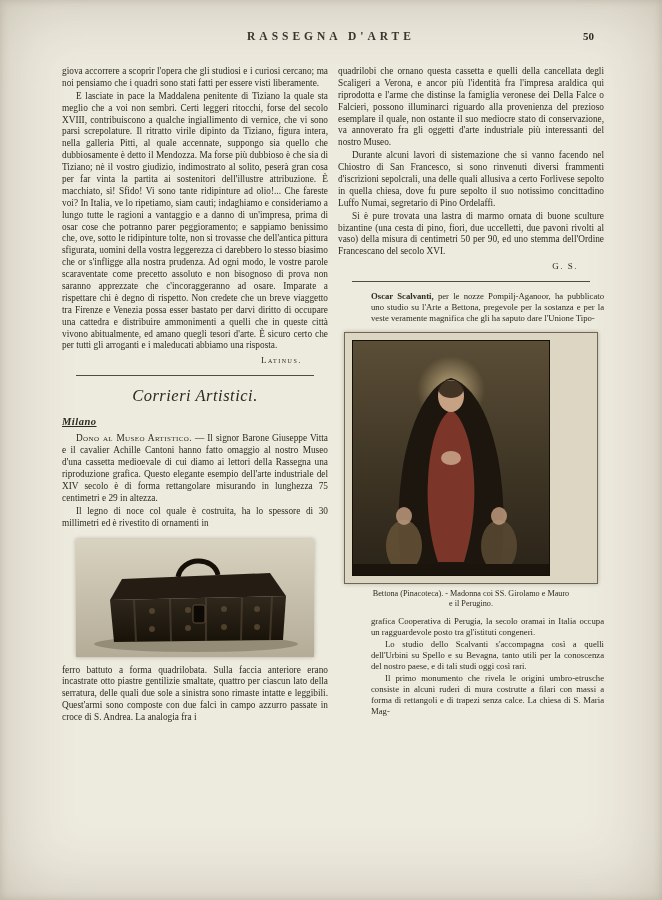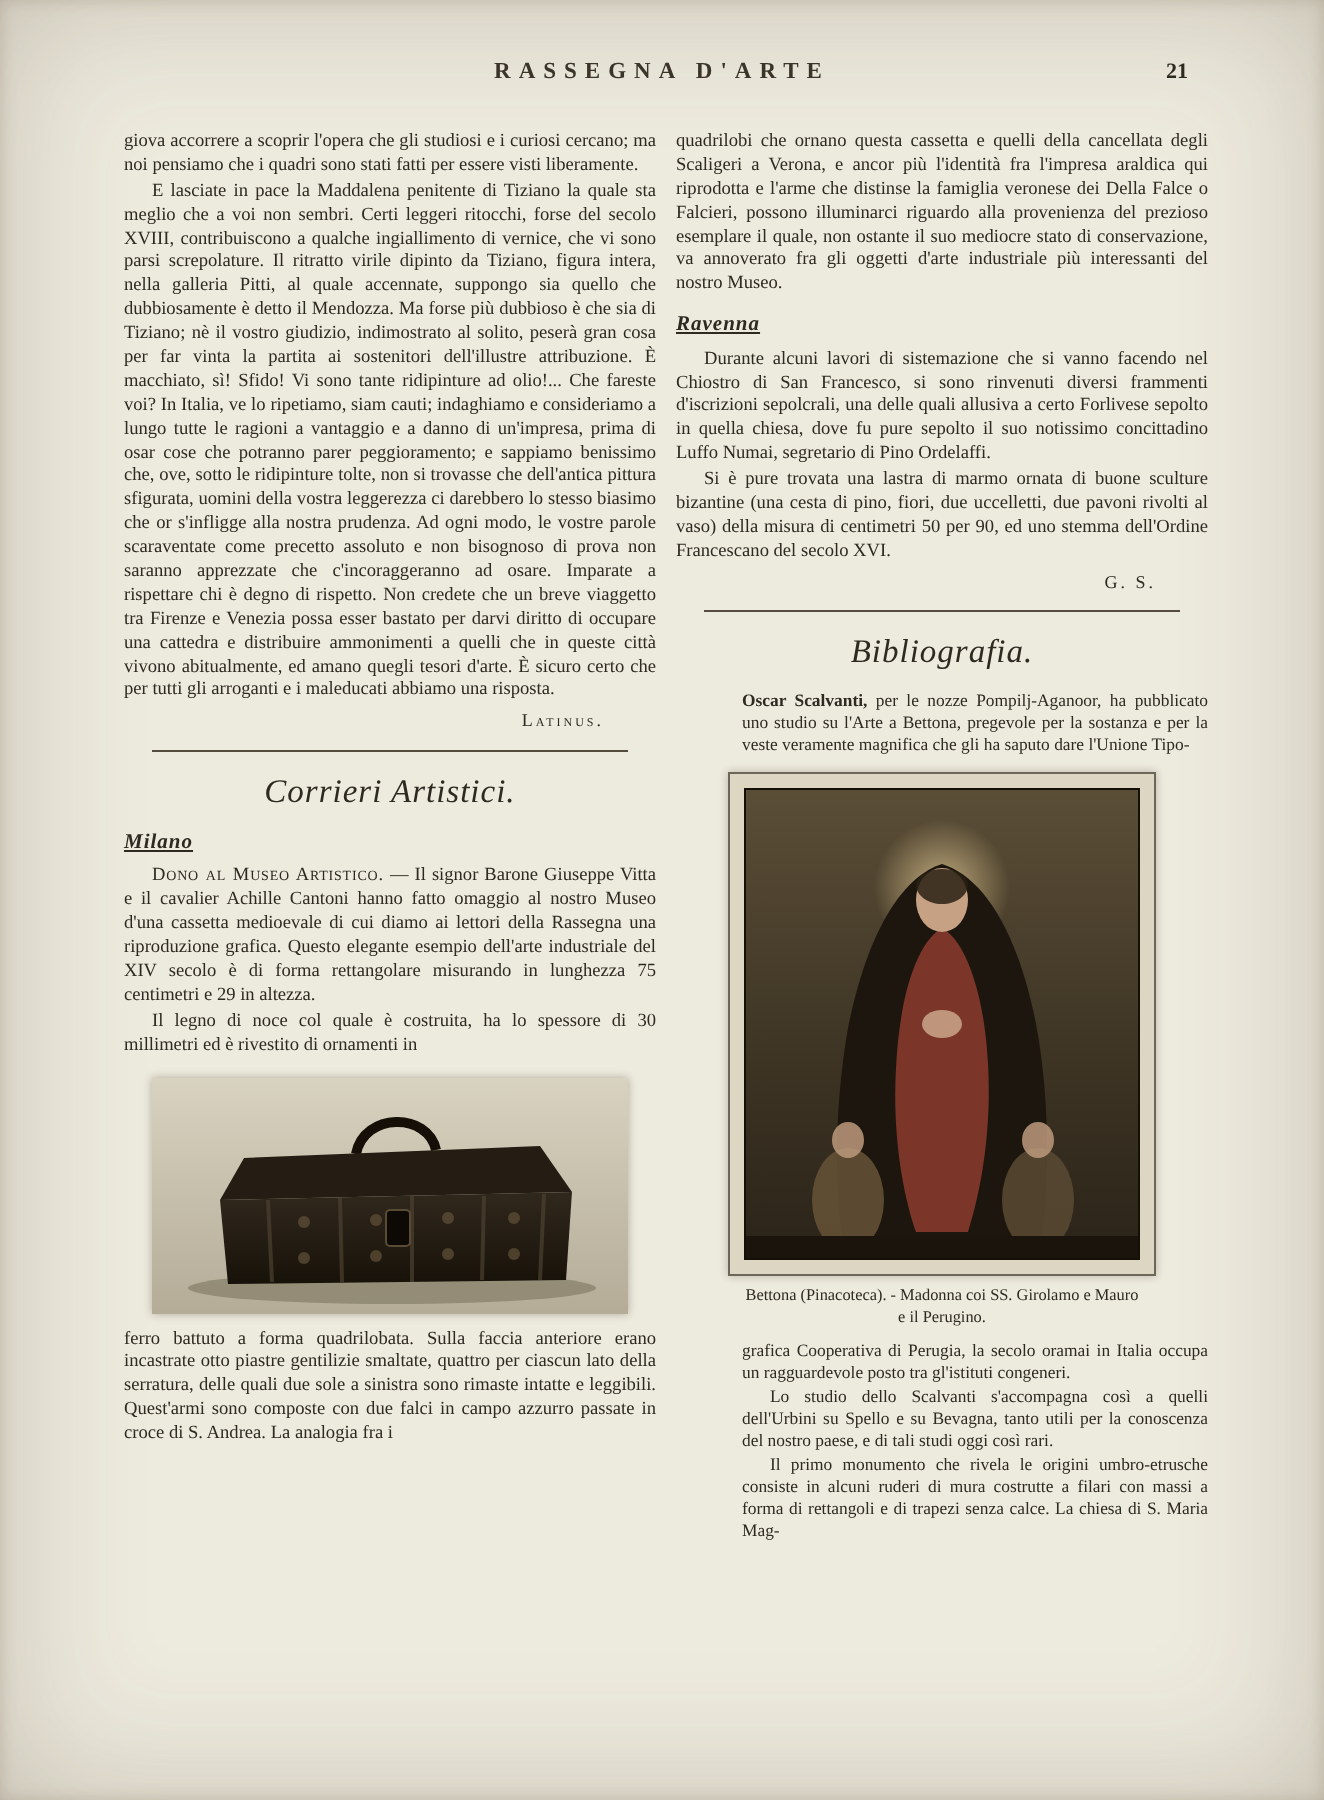--- a/index.html
+++ b/index.html
@@ -43,36 +43,36 @@
   }
   .subhead {
     font-weight:bold; font-style:italic; font-size:10.5px;
     text-decoration:underline; margin:7px 0 5px 0; letter-spacing:0.5px;
   }
 
   figure { margin:0; padding:0; }
   .casket-figure { margin:9px auto 8px auto; width:238px; }
   .casket-figure svg { display:block; box-shadow:0 0 4px rgba(60,50,30,0.35); }
 
-  .madonna-figure { margin:8px auto 6px auto; width:214px; }
+  .madonna-figure { margin:8px auto 6px auto; width:254px; }
   .plate {
     border:1px solid #6d675a; background:#ddd6c2; padding:7px;
     box-shadow:0 0 4px rgba(60,50,30,0.3);
   }
   .plate svg { display:block; }
   figcaption { margin-top:5px; text-align:center; font-size:8.2px; line-height:1.3; text-indent:0; }
 </style>
 </head>
 <body>
 
 <div class="page">
 
   <div class="masthead">
     <span class="mast-title">RASSEGNA D'ARTE</span>
-    <span class="page-num">21</span>
+    <span class="page-num">50</span>
   </div>
 
   <div class="col col-left">
     <p class="noindent">giova accorrere a scoprir l'opera che gli studiosi e i curiosi cercano; ma noi pensiamo che i quadri sono stati fatti per essere visti liberamente.</p>
     <p>E lasciate in pace la Maddalena penitente di Tiziano la quale sta meglio che a voi non sembri. Certi leggeri ritocchi, forse del secolo XVIII, contribuiscono a qualche ingiallimento di vernice, che vi sono parsi screpolature. Il ritratto virile dipinto da Tiziano, figura intera, nella galleria Pitti, al quale accennate, suppongo sia quello che dubbiosamente è detto il Mendozza. Ma forse più dubbioso è che sia di Tiziano; nè il vostro giudizio, indimostrato al solito, peserà gran cosa per far vinta la partita ai sostenitori dell'illustre attribuzione. È macchiato, sì! Sfido! Vi sono tante ridipinture ad olio!... Che fareste voi? In Italia, ve lo ripetiamo, siam cauti; indaghiamo e consideriamo a lungo tutte le ragioni a vantaggio e a danno di un'impresa, prima di osar cose che potranno parer peggioramento; e sappiamo benissimo che, ove, sotto le ridipinture tolte, non si trovasse che dell'antica pittura sfigurata, uomini della vostra leggerezza ci darebbero lo stesso biasimo che or s'infligge alla nostra prudenza. Ad ogni modo, le vostre parole scaraventate come precetto assoluto e non bisognoso di prova non saranno apprezzate che c'incoraggeranno ad osare. Imparate a rispettare chi è degno di rispetto. Non credete che un breve viaggetto tra Firenze e Venezia possa esser bastato per darvi diritto di occupare una cattedra e distribuire ammonimenti a quelli che in queste città vivono abitualmente, ed amano quegli tesori d'arte. È sicuro certo che per tutti gli arroganti e i maleducati abbiamo una risposta.</p>
     <div class="signature">Latinus.</div>
 
     <hr class="rule">
 
     <h2 class="section-heading">Corrieri Artistici.</h2>
@@ -118,28 +118,26 @@
         <rect x="117" y="66" width="12" height="18" rx="2" fill="#0d0905" stroke="#5a4b34" stroke-width="1"></rect>
       </svg>
     </figure>
 
     <p class="noindent">ferro battuto a forma quadrilobata. Sulla faccia anteriore erano incastrate otto piastre gentilizie smaltate, quattro per ciascun lato della serratura, delle quali due sole a sinistra sono rimaste intatte e leggibili. Quest'armi sono composte con due falci in campo azzurro passate in croce di S. Andrea. La analogia fra i</p>
   </div>
 
   <div class="col col-right">
     <p class="noindent">quadrilobi che ornano questa cassetta e quelli della cancellata degli Scaligeri a Verona, e ancor più l'identità fra l'impresa araldica qui riprodotta e l'arme che distinse la famiglia veronese dei Della Falce o Falcieri, possono illuminarci riguardo alla provenienza del prezioso esemplare il quale, non ostante il suo mediocre stato di conservazione, va annoverato fra gli oggetti d'arte industriale più interessanti del nostro Museo.</p>
 
-    <h3 class="subhead">Ravenna</h3>
     <p>Durante alcuni lavori di sistemazione che si vanno facendo nel Chiostro di San Francesco, si sono rinvenuti diversi frammenti d'iscrizioni sepolcrali, una delle quali allusiva a certo Forlivese sepolto in quella chiesa, dove fu pure sepolto il suo notissimo concittadino Luffo Numai, segretario di Pino Ordelaffi.</p>
     <p>Si è pure trovata una lastra di marmo ornata di buone sculture bizantine (una cesta di pino, fiori, due uccelletti, due pavoni rivolti al vaso) della misura di centimetri 50 per 90, ed uno stemma dell'Ordine Francescano del secolo XVI.</p>
     <div class="signature">G. S.</div>
 
     <hr class="rule">
 
-    <h2 class="section-heading">Bibliografia.</h2>
 
     <p class="small noindent"><span class="lead-bold">Oscar Scalvanti,</span><span> per le nozze Pompilj-Aganoor, ha pubblicato uno studio su l'Arte a Bettona, pregevole per la sostanza e per la veste veramente magnifica che gli ha saputo dare l'Unione Tipo-</span></p>
 
     <figure class="madonna-figure">
       <div class="plate">
         <svg width="198" height="236" viewBox="0 0 198 236" xmlns="http://www.w3.org/2000/svg">
           <defs>
             <linearGradient id="ptBg" x1="0" y1="0" x2="0" y2="1">
               <stop offset="0" stop-color="#5b4e37"></stop>
                 <stop offset="0.6" stop-color="#3c3323"></stop>

